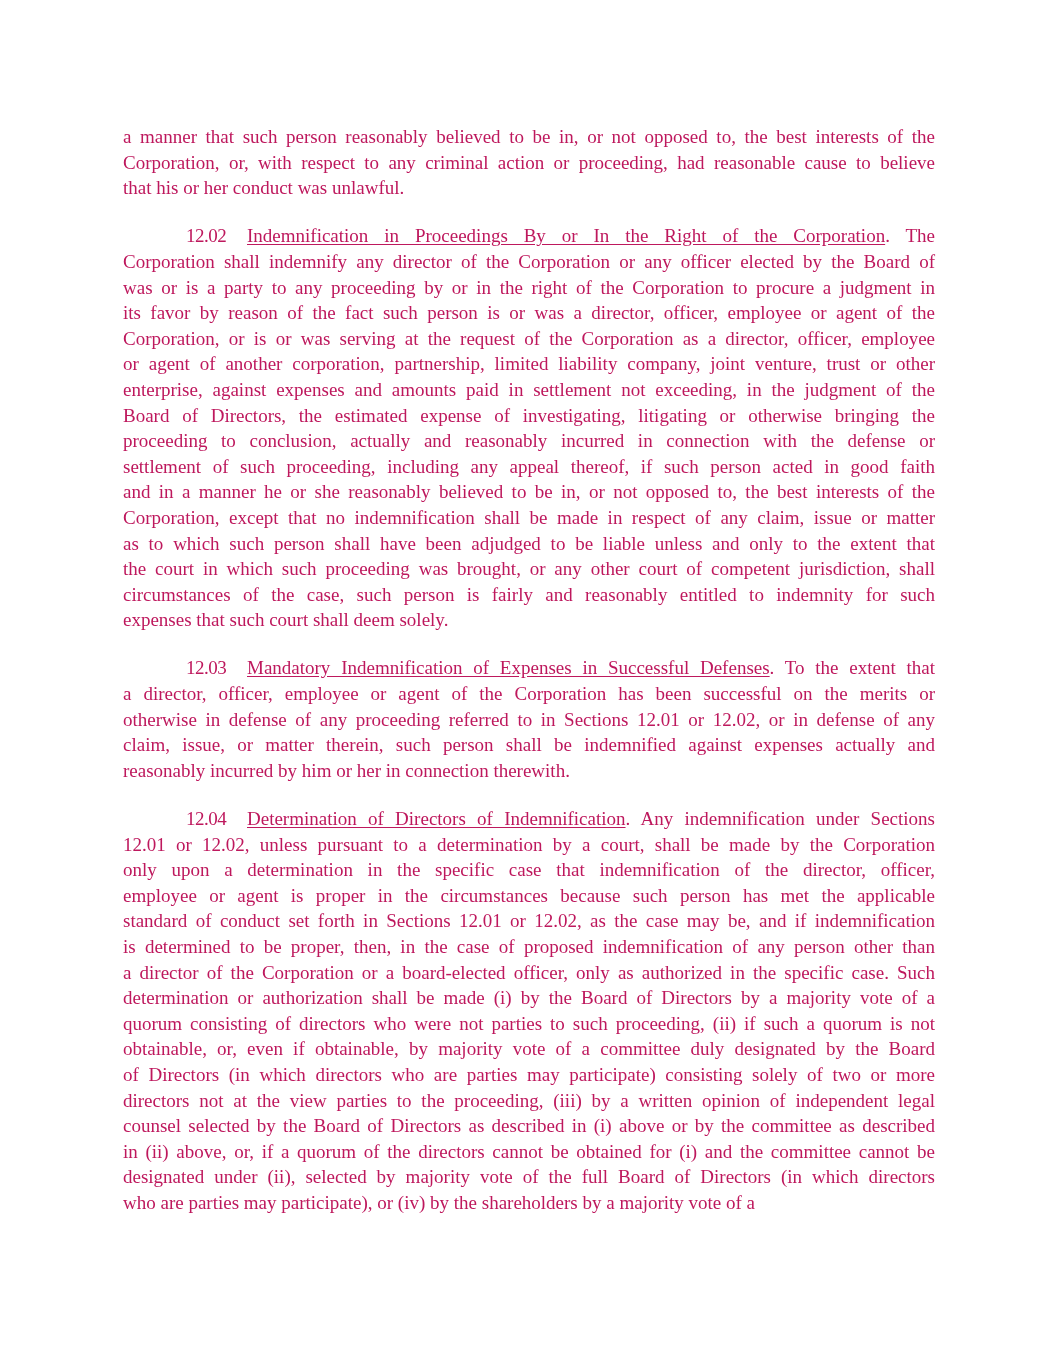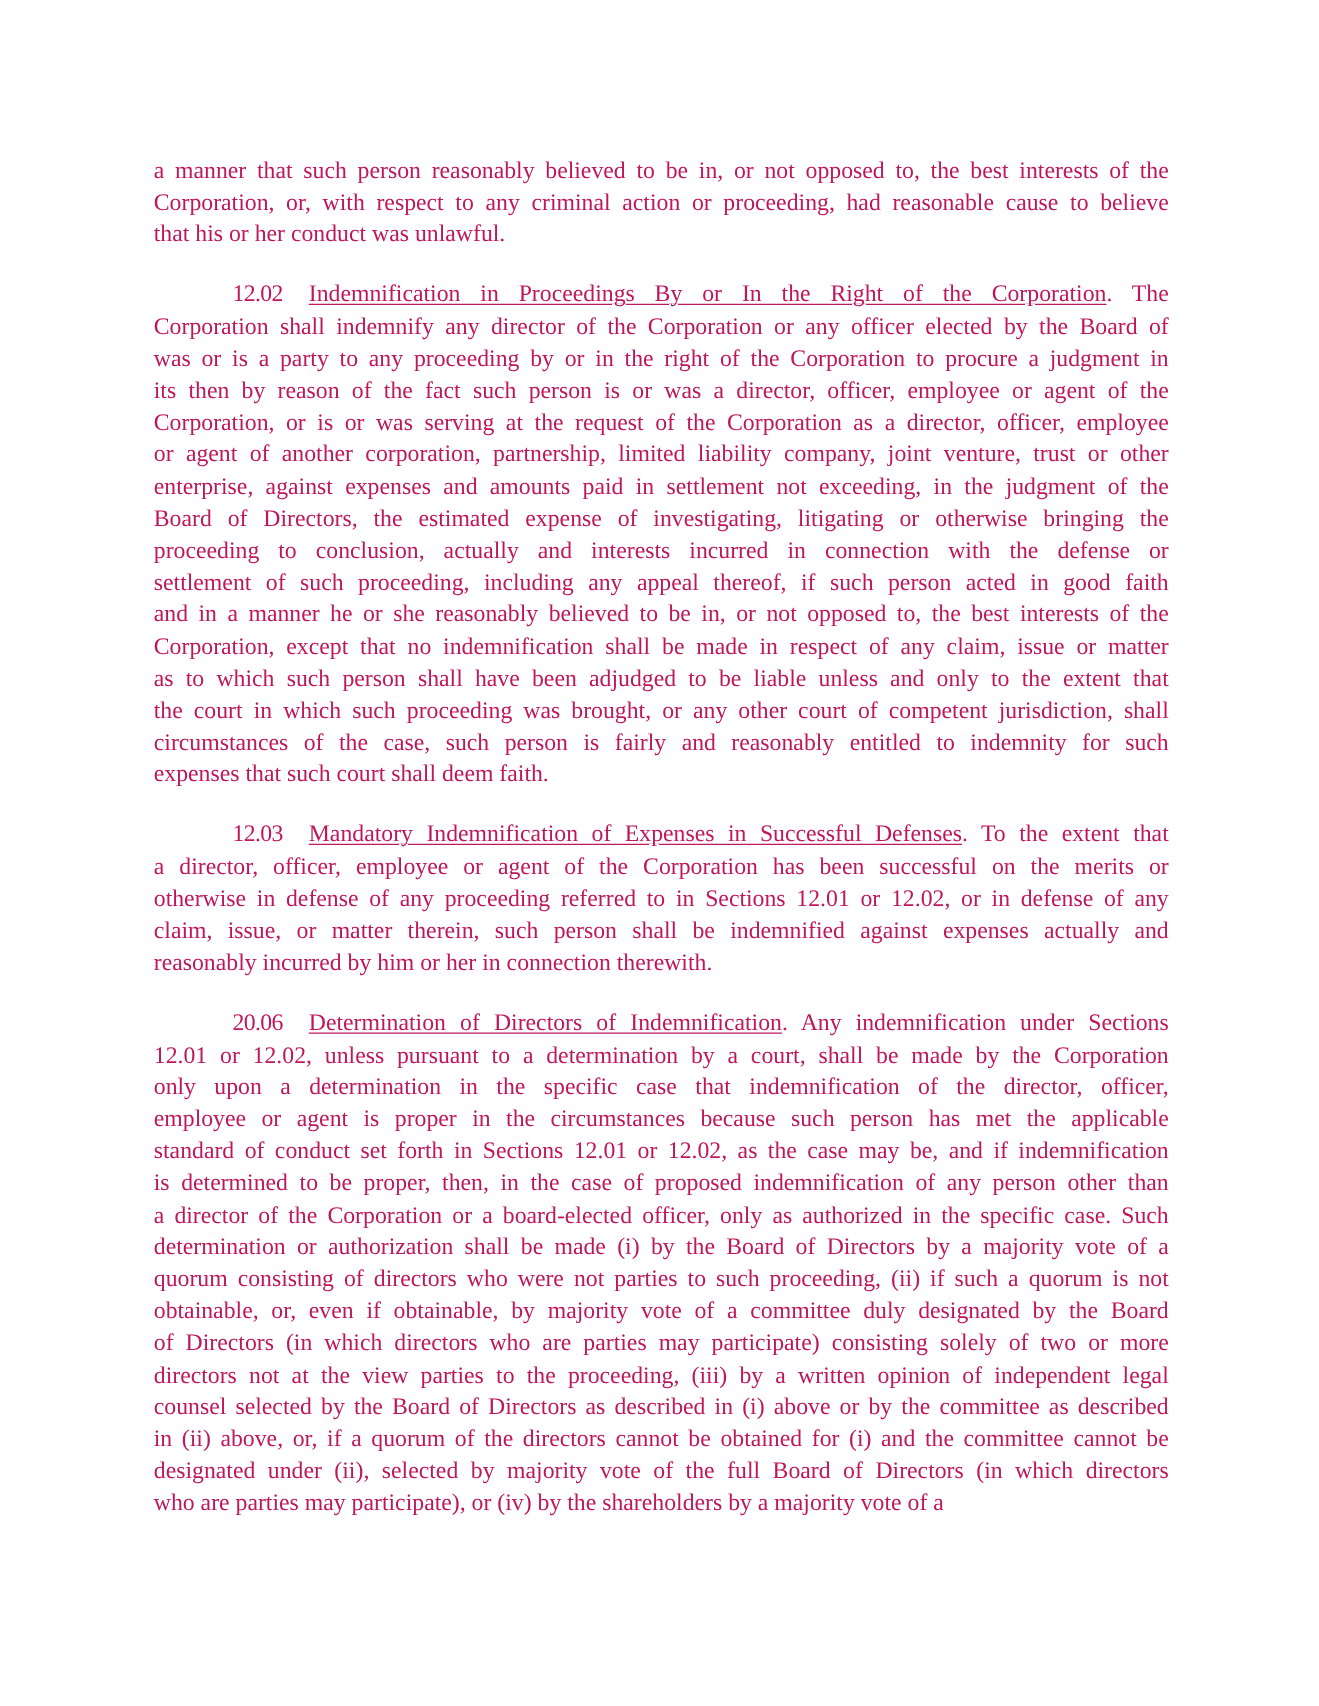--- a/index.html
+++ b/index.html
@@ -27,45 +27,45 @@
   <div class="para">
     <span class="line">a manner that such person reasonably believed to be in, or not opposed to, the best interests of the</span>
     <span class="line">Corporation, or, with respect to any criminal action or proceeding, had reasonable cause to believe</span>
     <span class="line last">that his or her conduct was unlawful.</span>
   </div>
 
   <div class="para">
     <span class="line first"><span class="secnum">12.02</span><span class="heading">Indemnification in Proceedings By or In the Right of the Corporation</span><span>. The</span></span>
     <span class="line">Corporation shall indemnify any director of the Corporation or any officer elected by the Board of</span>
     <span class="line">was or is a party to any proceeding by or in the right of the Corporation to procure a judgment in</span>
-    <span class="line">its then by reason of the fact such person is or was a director, officer, employee or agent of the</span>
+    <span class="line">its favor by reason of the fact such person is or was a director, officer, employee or agent of the</span>
     <span class="line">Corporation, or is or was serving at the request of the Corporation as a director, officer, employee</span>
     <span class="line">or agent of another corporation, partnership, limited liability company, joint venture, trust or other</span>
     <span class="line">enterprise, against expenses and amounts paid in settlement not exceeding, in the judgment of the</span>
     <span class="line">Board of Directors, the estimated expense of investigating, litigating or otherwise bringing the</span>
-    <span class="line">proceeding to conclusion, actually and interests incurred in connection with the defense or</span>
+    <span class="line">proceeding to conclusion, actually and reasonably incurred in connection with the defense or</span>
     <span class="line">settlement of such proceeding, including any appeal thereof, if such person acted in good faith</span>
     <span class="line">and in a manner he or she reasonably believed to be in, or not opposed to, the best interests of the</span>
     <span class="line">Corporation, except that no indemnification shall be made in respect of any claim, issue or matter</span>
     <span class="line">as to which such person shall have been adjudged to be liable unless and only to the extent that</span>
     <span class="line">the court in which such proceeding was brought, or any other court of competent jurisdiction, shall</span>
     <span class="line">circumstances of the case, such person is fairly and reasonably entitled to indemnity for such</span>
-    <span class="line last">expenses that such court shall deem faith.</span>
+    <span class="line last">expenses that such court shall deem solely.</span>
   </div>
 
   <div class="para">
     <span class="line first"><span class="secnum">12.03</span><span class="heading">Mandatory Indemnification of Expenses in Successful Defenses</span><span>. To the extent that</span></span>
     <span class="line">a director, officer, employee or agent of the Corporation has been successful on the merits or</span>
     <span class="line">otherwise in defense of any proceeding referred to in Sections 12.01 or 12.02, or in defense of any</span>
     <span class="line">claim, issue, or matter therein, such person shall be indemnified against expenses actually and</span>
     <span class="line last">reasonably incurred by him or her in connection therewith.</span>
   </div>
 
   <div class="para">
-    <span class="line first"><span class="secnum">20.06</span><span class="heading">Determination of Directors of Indemnification</span><span>. Any indemnification under Sections</span></span>
+    <span class="line first"><span class="secnum">12.04</span><span class="heading">Determination of Directors of Indemnification</span><span>. Any indemnification under Sections</span></span>
     <span class="line">12.01 or 12.02, unless pursuant to a determination by a court, shall be made by the Corporation</span>
     <span class="line">only upon a determination in the specific case that indemnification of the director, officer,</span>
     <span class="line">employee or agent is proper in the circumstances because such person has met the applicable</span>
     <span class="line">standard of conduct set forth in Sections 12.01 or 12.02, as the case may be, and if indemnification</span>
     <span class="line">is determined to be proper, then, in the case of proposed indemnification of any person other than</span>
     <span class="line">a director of the Corporation or a board-elected officer, only as authorized in the specific case. Such</span>
     <span class="line">determination or authorization shall be made (i) by the Board of Directors by a majority vote of a</span>
     <span class="line">quorum consisting of directors who were not parties to such proceeding, (ii) if such a quorum is not</span>
     <span class="line">obtainable, or, even if obtainable, by majority vote of a committee duly designated by the Board</span>
     <span class="line">of Directors (in which directors who are parties may participate) consisting solely of two or more</span>

